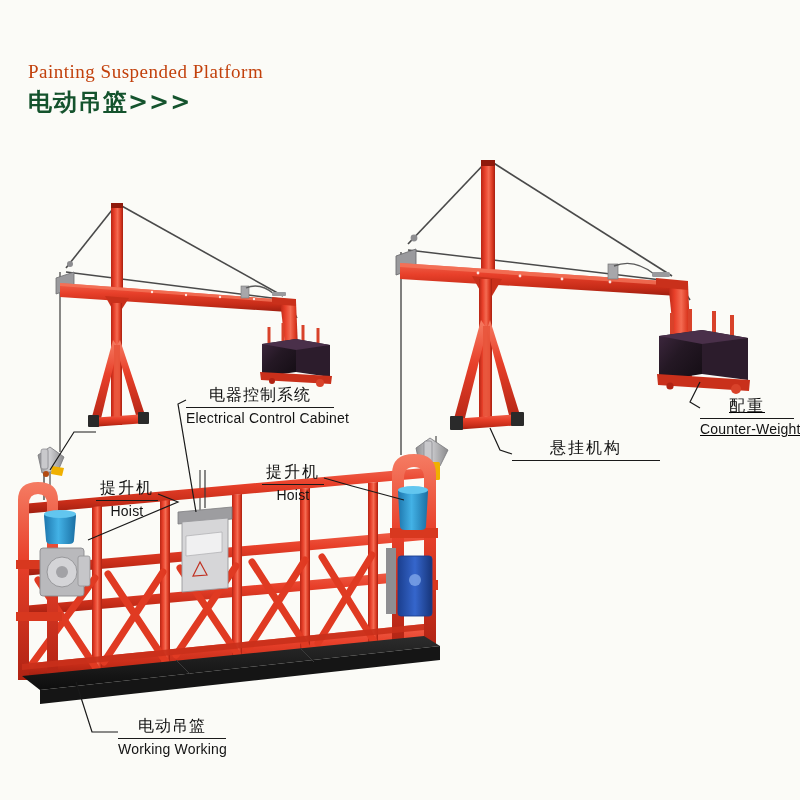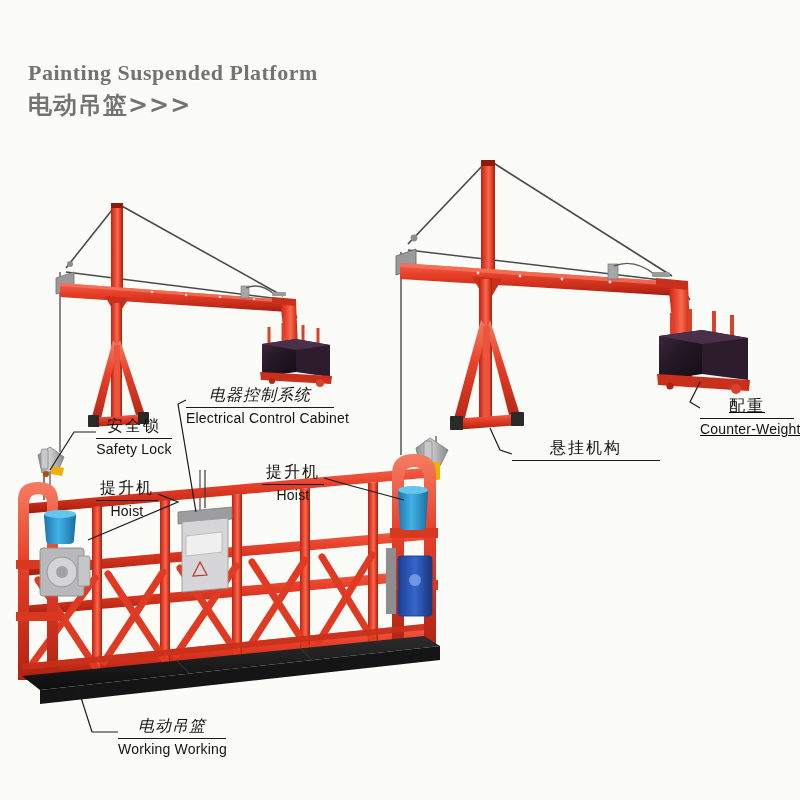--- a/index.html
+++ b/index.html
@@ -9,43 +9,43 @@
     font-family:"Liberation Sans","DejaVu Sans",sans-serif;
     overflow:hidden;position:relative;
   }
   #stage{position:absolute;inset:0;}
   svg.layer{position:absolute;left:0;top:0;width:800px;height:800px;}
 
   
   .title-wrap{position:absolute;left:28px;top:62px;z-index:40;}
   .title-en{
     font-family:"Liberation Serif","DejaVu Serif",serif;
-    font-size:22px;font-weight:700;color:#737373;
+    font-size:19px;font-weight:400;color:#c2410c;
     letter-spacing:.5px;line-height:1;white-space:nowrap;
     text-shadow:0 1px 0 rgba(255,255,255,.6);
   }
   .title-cn{
     margin-top:9px;
     font-family:"DejaVu Sans","Liberation Sans",sans-serif;
-    font-size:24px;font-weight:700;color:#737373;
+    font-size:24px;font-weight:700;color:#14532d;
     letter-spacing:1px;line-height:1;white-space:nowrap;
   }
 
   
   .callout{position:absolute;z-index:35;text-align:center;white-space:nowrap;}
   .callout .cn{
     font-family:"DejaVu Sans","Liberation Sans",sans-serif;
     font-size:16px;color:#121212;line-height:1.25;letter-spacing:2px;
   }
   .callout .rule{height:1px;background:#1a1a1a;margin:2px 0 2px 0;}
   .callout .en{
     font-family:"Liberation Sans","DejaVu Sans",sans-serif;
     font-size:14px;color:#121212;line-height:1.25;letter-spacing:.2px;
   }
-  .callout.tight .cn{letter-spacing:1px;font-style:italic;}
+  .callout.tight .cn{letter-spacing:1px;}
 </style>
 </head>
 <body style="background: rgb(251, 251, 247);">
 
 <div id="stage">
 
   <svg class="layer" viewBox="0 0 800 800">
     <defs>
       <linearGradient id="gRedV" x1="0" y1="0" x2="1" y2="0">
         <stop offset="0%" stop-color="#b82514"></stop>
@@ -324,25 +324,20 @@
       <path d="M512,454 L500,450 L490,428"></path>
       <path d="M700,408 L690,402 L700,382"></path>
     </g>
   </svg>
 
   <div class="title-wrap">
     <div class="title-en">Painting Suspended Platform</div>
     <div class="title-cn">电动吊篮&gt;&gt;&gt;</div>
   </div>
 
-  <div class="callout" id="c0" style="left: 96px; top: 416px; width: 76px;">
-    <div class="cn">安全锁</div>
-    <div class="rule"></div>
-    <div class="en">Safety Lock</div>
-  </div>
 
   <div class="callout tight" id="c1" style="left: 186px; top: 385px; width: 148px;">
     <div class="cn">电器控制系统</div>
     <div class="rule"></div>
     <div class="en">Electrical Control Cabinet</div>
   </div>
 
   <div class="callout" id="c2" style="left: 96px; top: 478px; width: 62px;">
     <div class="cn">提升机</div>
     <div class="rule"></div>

